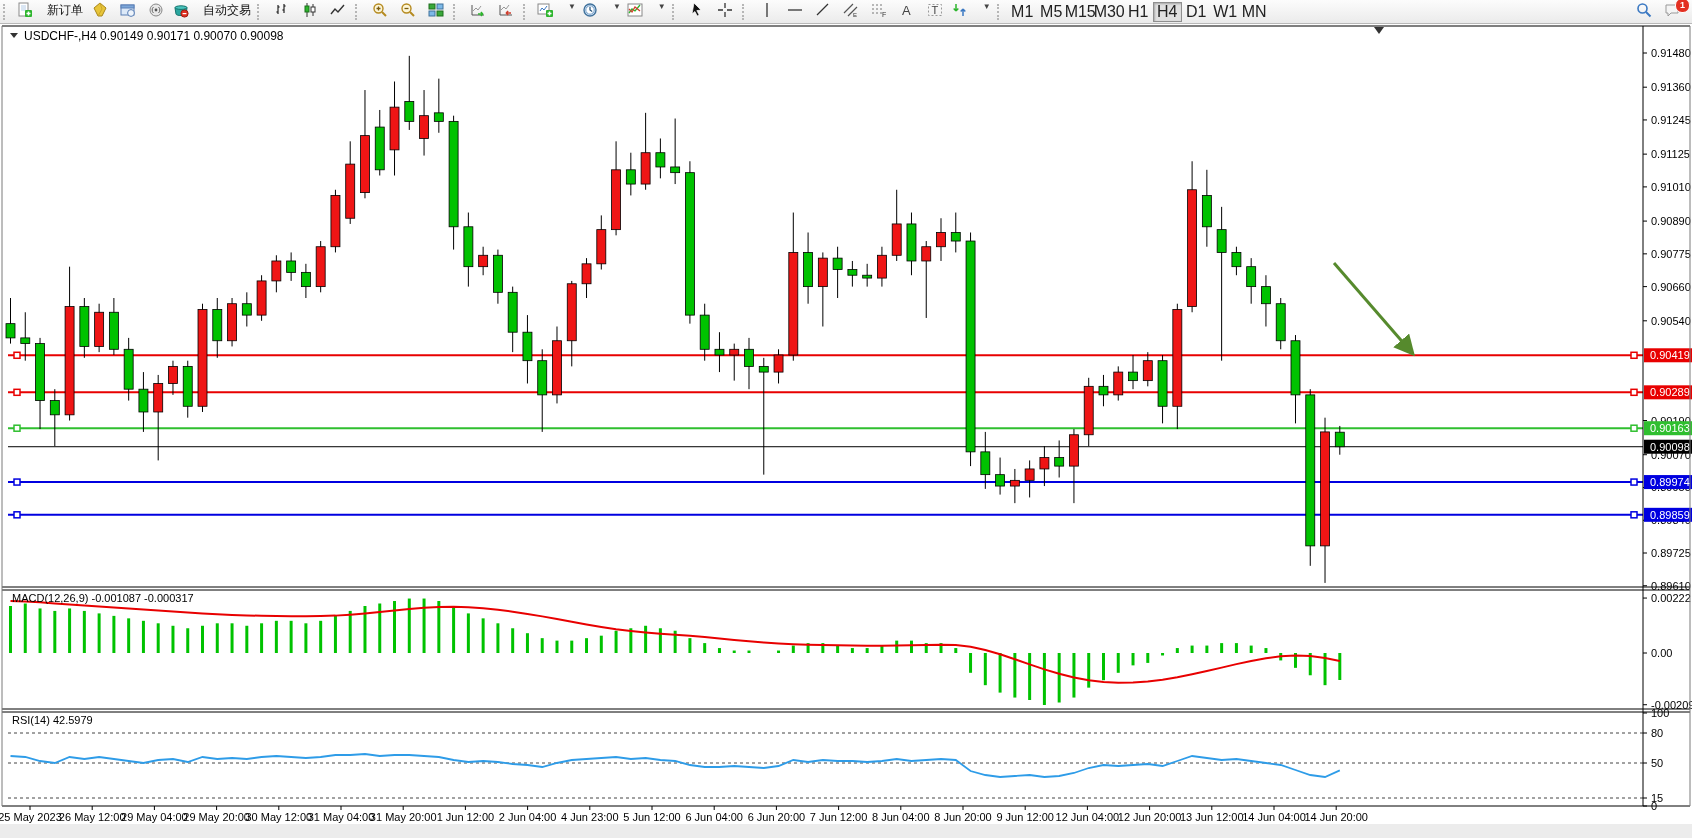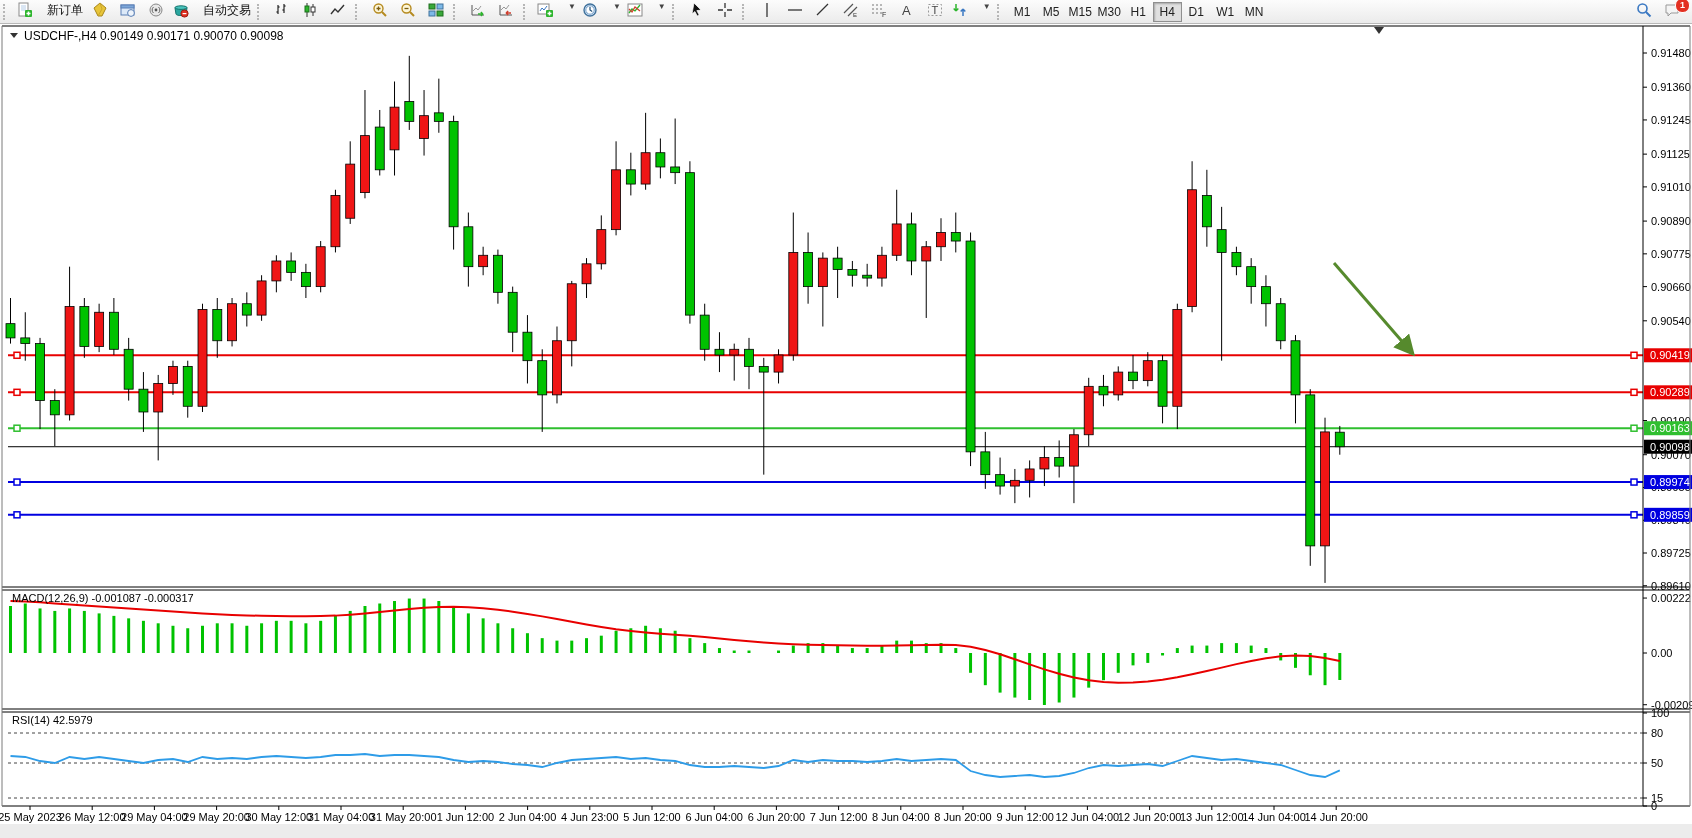--- a/index.html
+++ b/index.html
@@ -8,21 +8,21 @@
   
   #toolbar{position:absolute;left:0;top:0;width:1692px;height:23px;
     background:linear-gradient(#fcfcfc,#ebebeb);border-bottom:1px solid #b9b9b9;
     display:flex;align-items:center;z-index:5;}
   .grip{width:5px;height:16px;border-left:2px dotted #b6b6b6;margin:0 4px 0 3px;}
   .tbtn{height:20px;min-width:22px;display:flex;justify-content:center;
     gap:14px;padding:0 2px;border:1px solid transparent;border-radius:2px;cursor:default;}
   .tbtn .cap{font-size:12px;color:#111;white-space:nowrap;}
   .dd{font-size:8px;color:#444;margin-left:1px;}
   .tf{width:27px;height:18px;display:flex;align-items:center;justify-content:center;
-    font-size:12px;color:#222;border:1px solid transparent;}
+    font-size:16px;color:#222;border:1px solid transparent;}
   .tf.active{background:#e0e0e0;border:1px solid #8f8f8f;box-shadow:inset 1px 1px 2px rgba(0,0,0,.25);}
   #tb-right{position:absolute;right:6px;top:0;height:23px;display:flex;align-items:center;}
   .badge{position:absolute;right:-5px;top:-4px;background:#e33022;color:#fff;font-size:9px;
     min-width:13px;height:13px;border-radius:7px;display:flex;align-items:center;justify-content:center;
     border:1px solid #fff;font-weight:bold;}
   
   #chart-wrap{position:absolute;left:0;top:24px;width:1692px;height:800px;background:#fff;}
   #chart-svg{position:absolute;left:0;top:0;}
   text{font-family:"Liberation Sans","DejaVu Sans",sans-serif;}
 </style>

